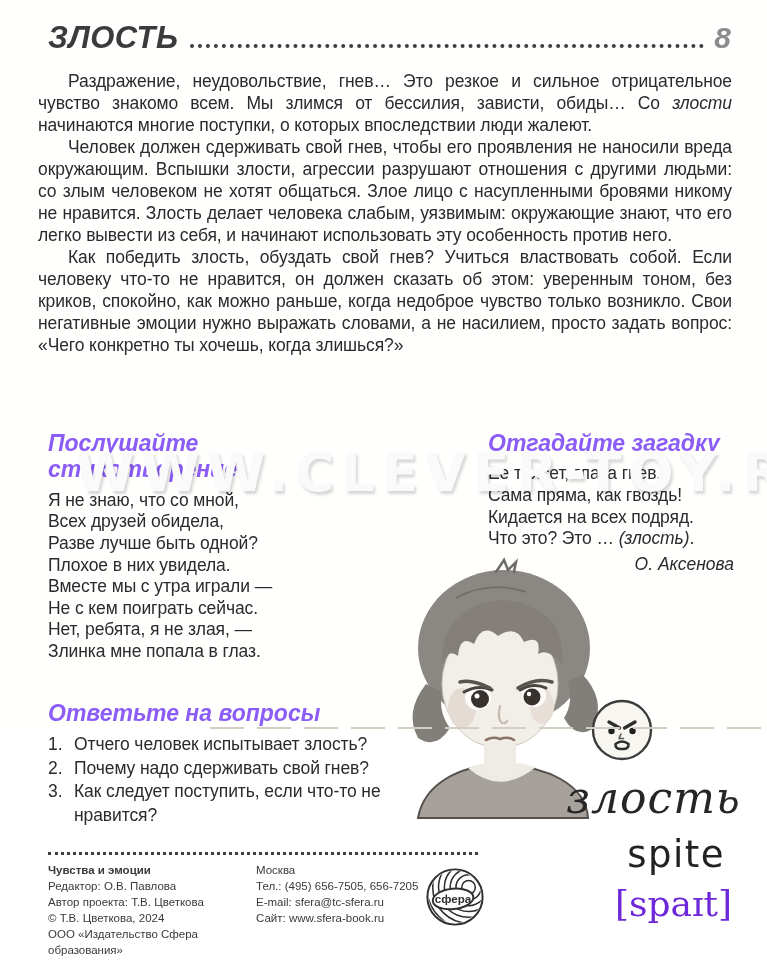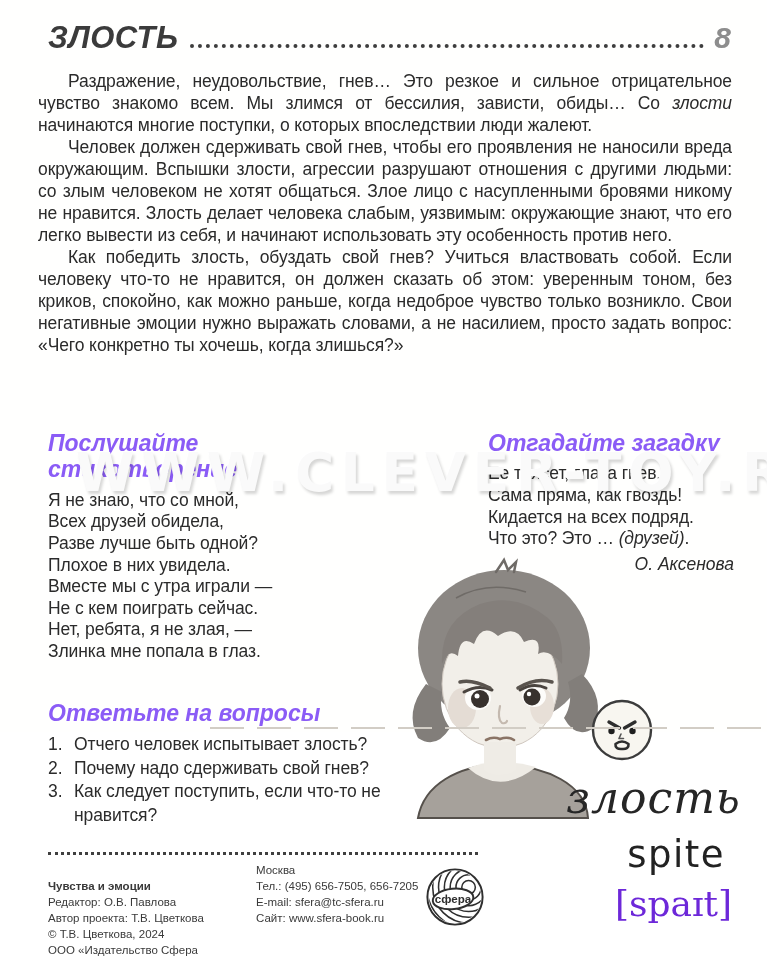--- a/index.html
+++ b/index.html
@@ -53,21 +53,21 @@
              font-family:"DejaVu Sans",sans-serif;font-weight:bold;font-size:53px;
              line-height:1;letter-spacing:7px;white-space:nowrap;overflow:hidden;
              color:#fafafa;
              text-shadow:2px 3px 3px rgba(0,0,0,.16), -1px -1px 0 rgba(255,255,255,.95);}
 
   
   .fdivider{position:absolute;left:48px;top:852px;width:430px;border-top:3px dotted #3f3f3f;height:0;}
   .footer{position:absolute;left:48px;top:862px;display:flex;gap:8px;
           font-size:11.5px;line-height:16px;color:#3a3a3a;}
   .fcol1{width:200px;flex:none;}
-  .fbold{font-weight:bold;margin-top:16px;}
+  .fbold{font-weight:bold;}
   .logo{position:absolute;left:424px;top:866px;width:62px;height:62px;}
   .logo text{font-family:"Liberation Sans",sans-serif;font-weight:bold;}
 
   .scan-edge{position:absolute;left:210px;right:0;bottom:3px;height:2px;
              background:repeating-linear-gradient(90deg,#d2cdc5 0 34px,transparent 34px 47px);}
   i{font-style:italic;}
 </style>
 </head>
 <body>
 
@@ -95,21 +95,21 @@
     <div class="pline">Не с кем поиграть сейчас.</div>
     <div class="pline">Нет, ребята, я не злая, —</div>
     <div class="pline">Злинка мне попала в глаз.</div>
   </section>
 
   <section class="riddle">
     <h2 class="shead">Отгадайте загадку</h2>
     <div class="rline">Ее трясет, глаза гнев.</div>
     <div class="rline">Сама пряма, как гвоздь!</div>
     <div class="rline">Кидается на всех подряд.</div>
-    <div class="rline">Что это? Это … <i>(друзей)</i>.</div>
+    <div class="rline">Что это? Это … <i>(злость)</i>.</div>
     <div class="author">О. Аксенова</div>
   </section>
 
   <section class="questions">
     <h2 class="shead">Ответьте на вопросы</h2>
     <div class="q">
       <span class="qn">1.</span>
       <span class="qt">Отчего человек испытывает злость?</span>
     </div>
     <div class="q">

